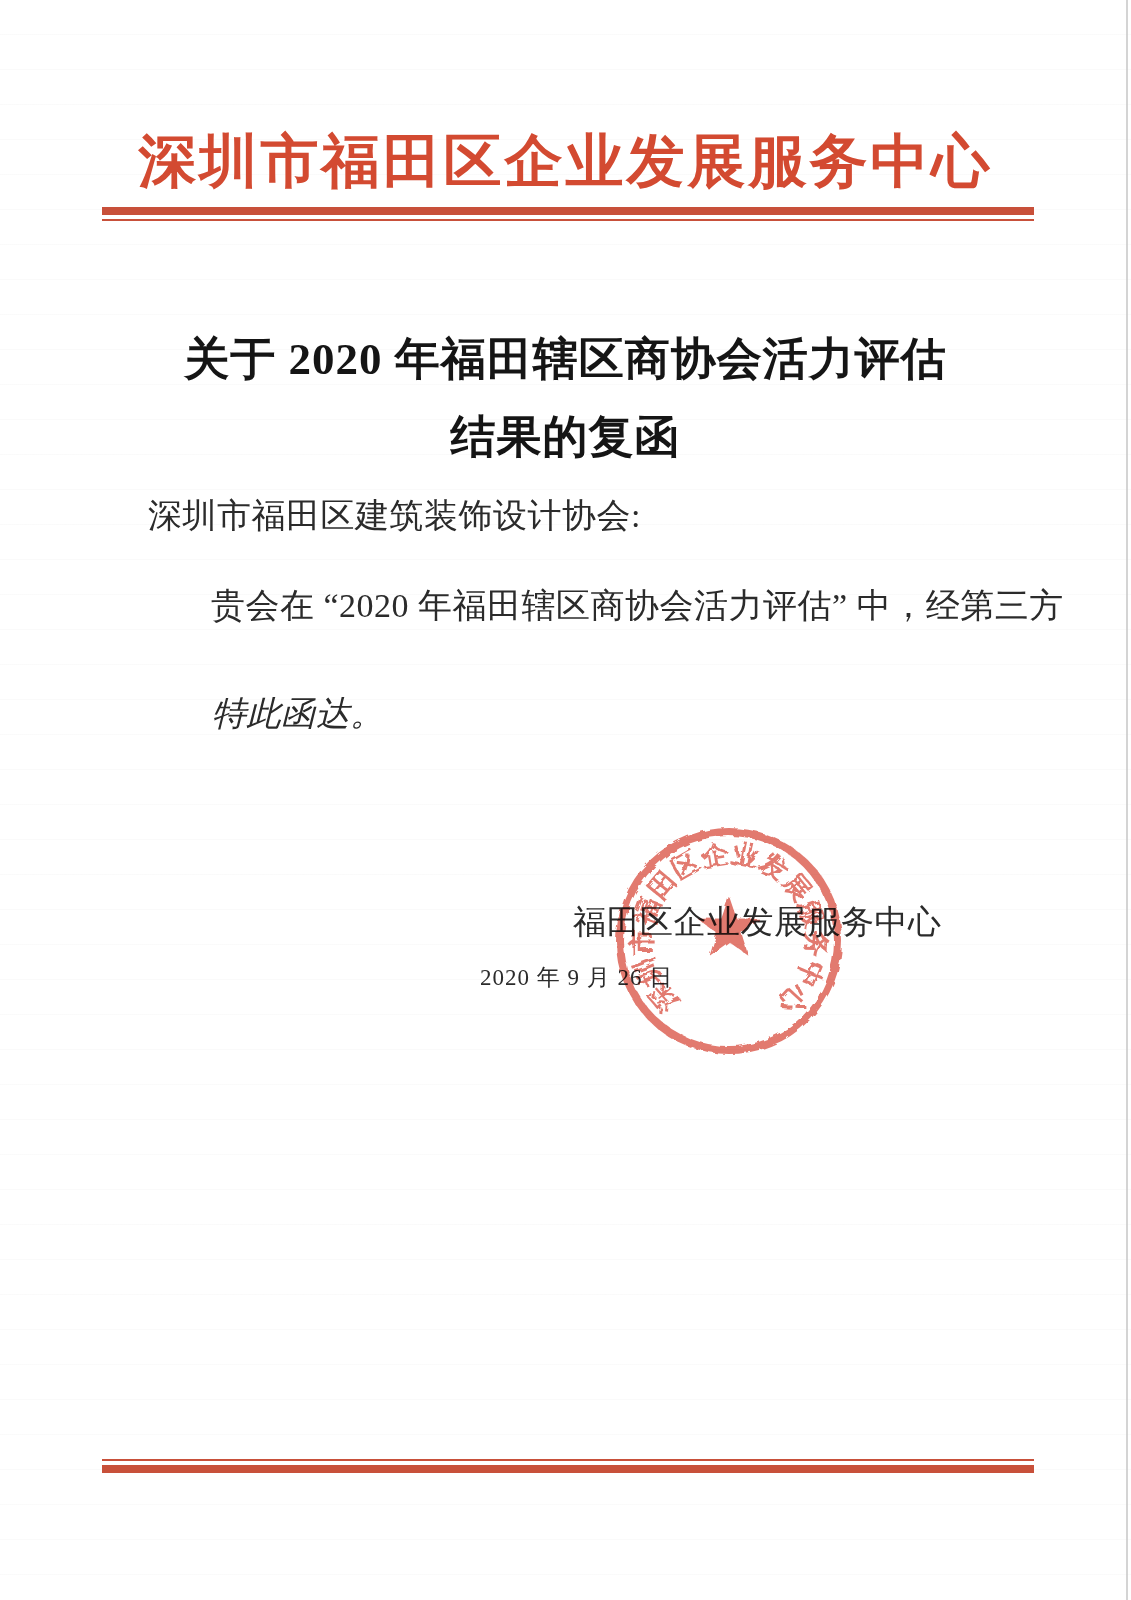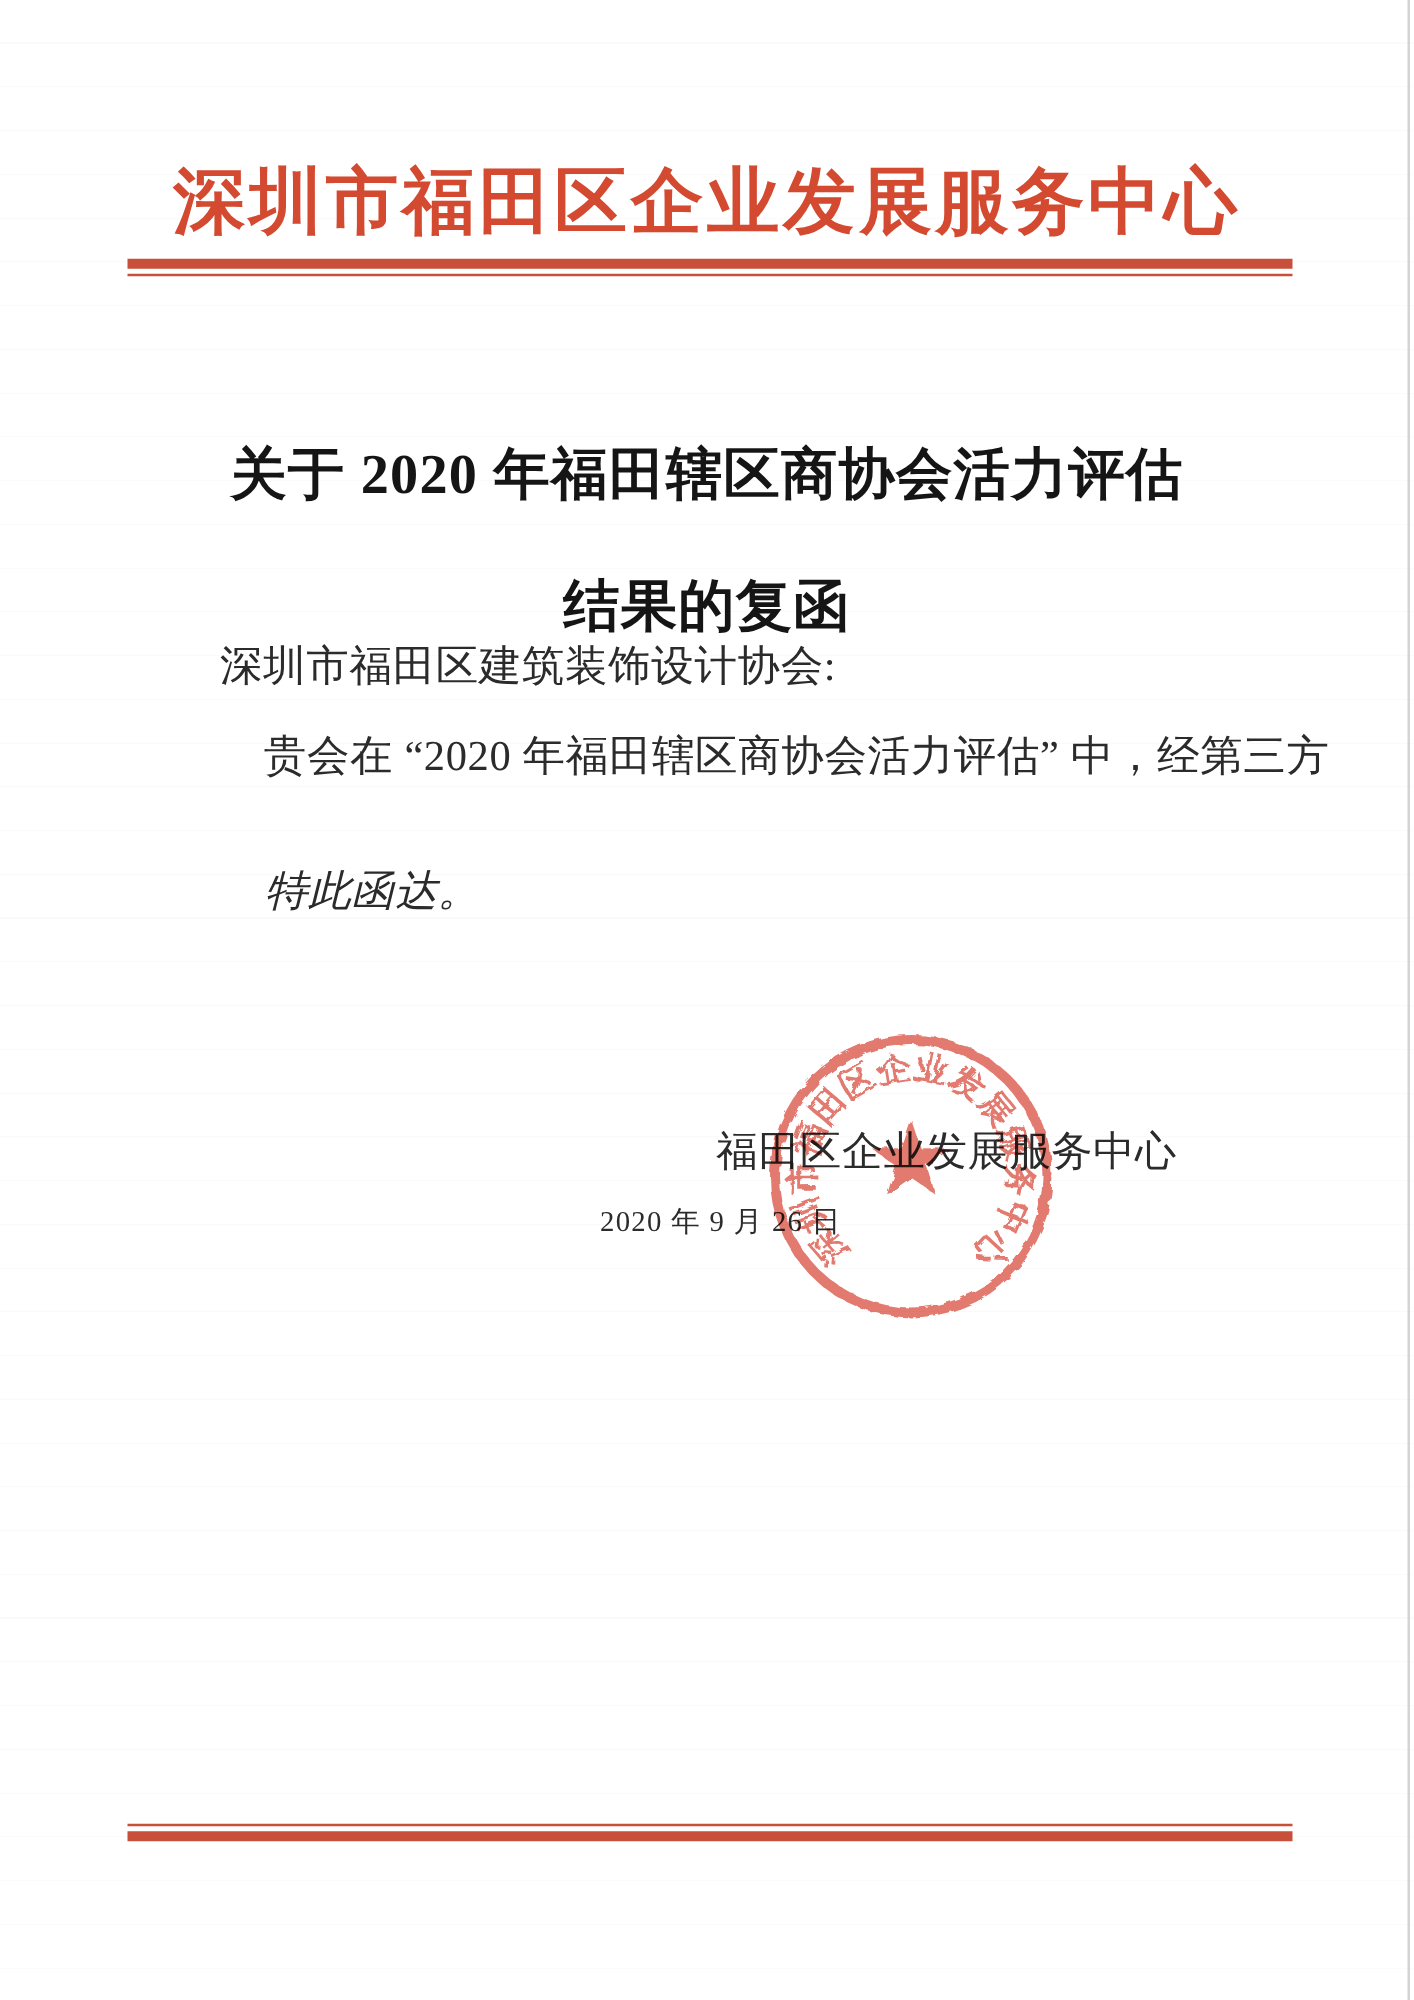--- a/index.html
+++ b/index.html
@@ -53,35 +53,35 @@
     position: absolute;
     left: 0; width: 100%;
     text-align: center;
     font-size: 45px;
     line-height: 58px;
     font-weight: 700;
     color: var(--title-black, #151515);
     letter-spacing: 1px;
     white-space: nowrap;
   }
-  .doc-title-line1 { top: 350px; }
-  .doc-title-line2 { top: 408px; margin-top: 48px; }
+  .doc-title-line1 { top: 330px; }
+  .doc-title-line2 { top: 408px; }
 
   
   .body-line {
     position: absolute;
     left: 148px;
     width: 842px;
     font-size: 34px;
     line-height: 40px;
     color: var(--body-text, #2b2b2b);
     letter-spacing: 0.5px;
     white-space: nowrap;
   }
-  .salutation { top: 514px; margin-left: 28px; }
+  .salutation { top: 496px; }
   .p1-line1   { top: 586px; text-indent: 63px; text-align: center; }
   .p1-line2   { top: 642px; }
   .p2-line    { top: 694px; text-indent: 64px; font-style: italic; }
 
   
   .sig-name {
     position: absolute;
     top: 902px; left: 549px;
     font-size: 33px;
     line-height: 40px;

